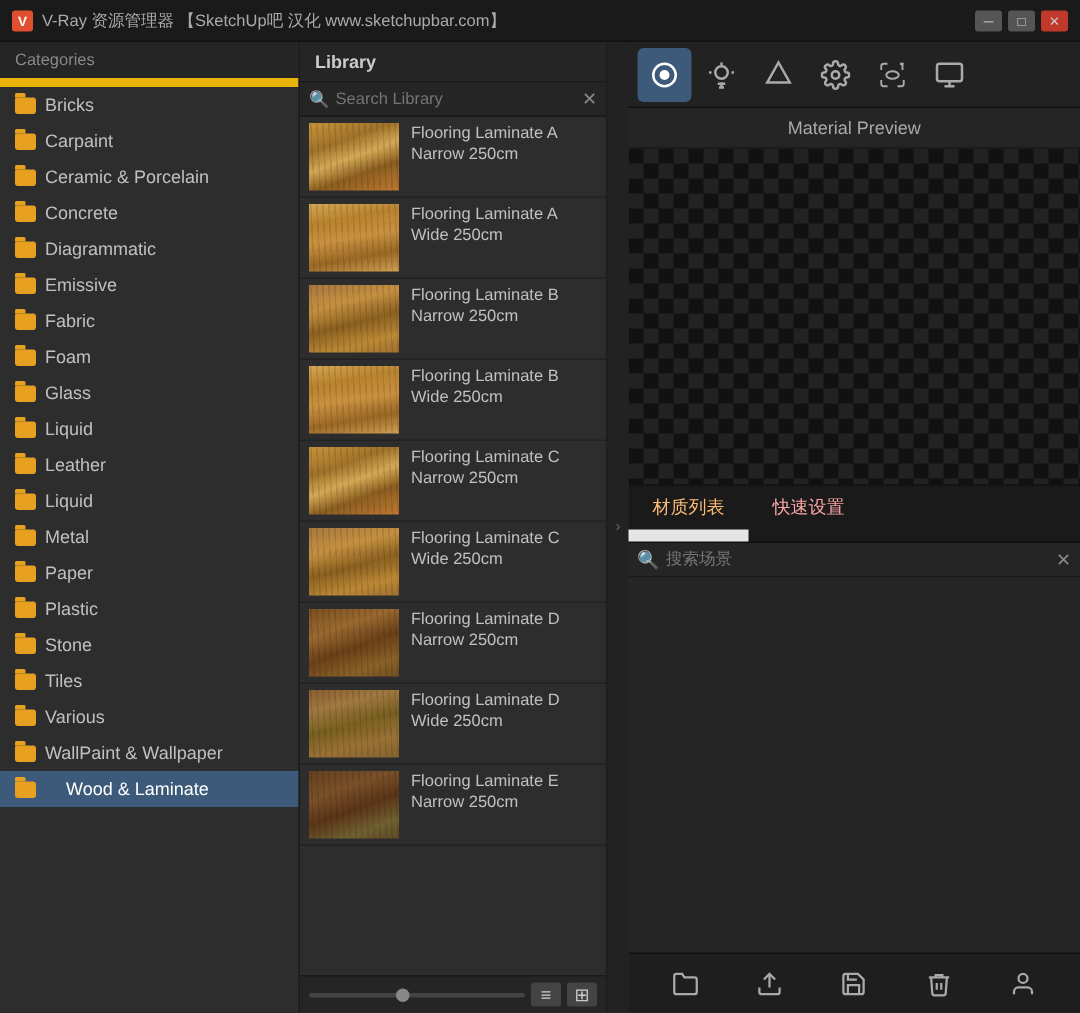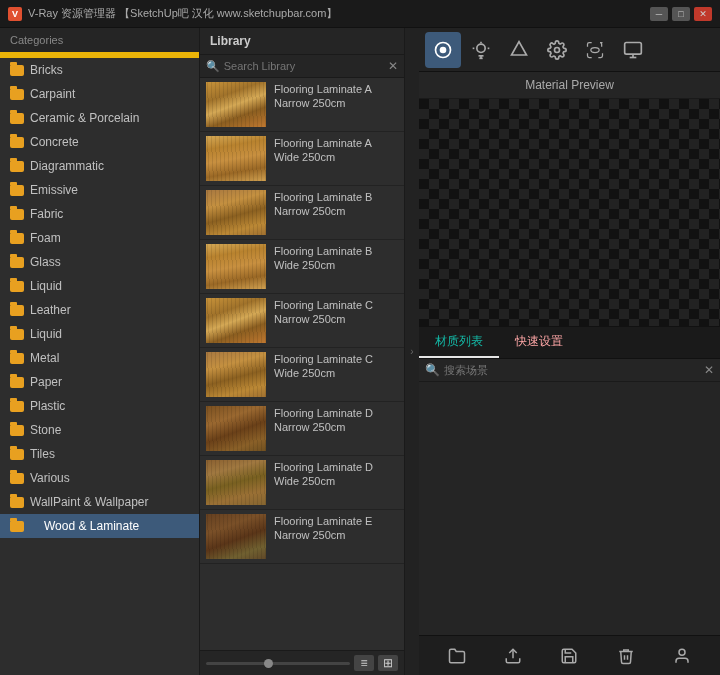--- a/index.html
+++ b/index.html
@@ -242,22 +242,22 @@
       border-top: 1px solid #111;
       border-bottom: 1px solid #111;
     }
     .bottom-tab {
       padding: 6px 16px;
       font-size: 12px;
       cursor: pointer;
       color: #fca5a5;
     }
     .bottom-tab.active {
-      color: #14b8a6;
-      border-bottom: 2px solid #e5e5e5;
+      color: #fdba74;
+      border-bottom: 8px solid #e5e5e5;
     }
 
     
     #scene-search {
       display: flex;
       align-items: center;
       padding: 4px 6px;
       background: #252525;
       border-bottom: 1px solid #1a1a1a;
       gap: 4px;

